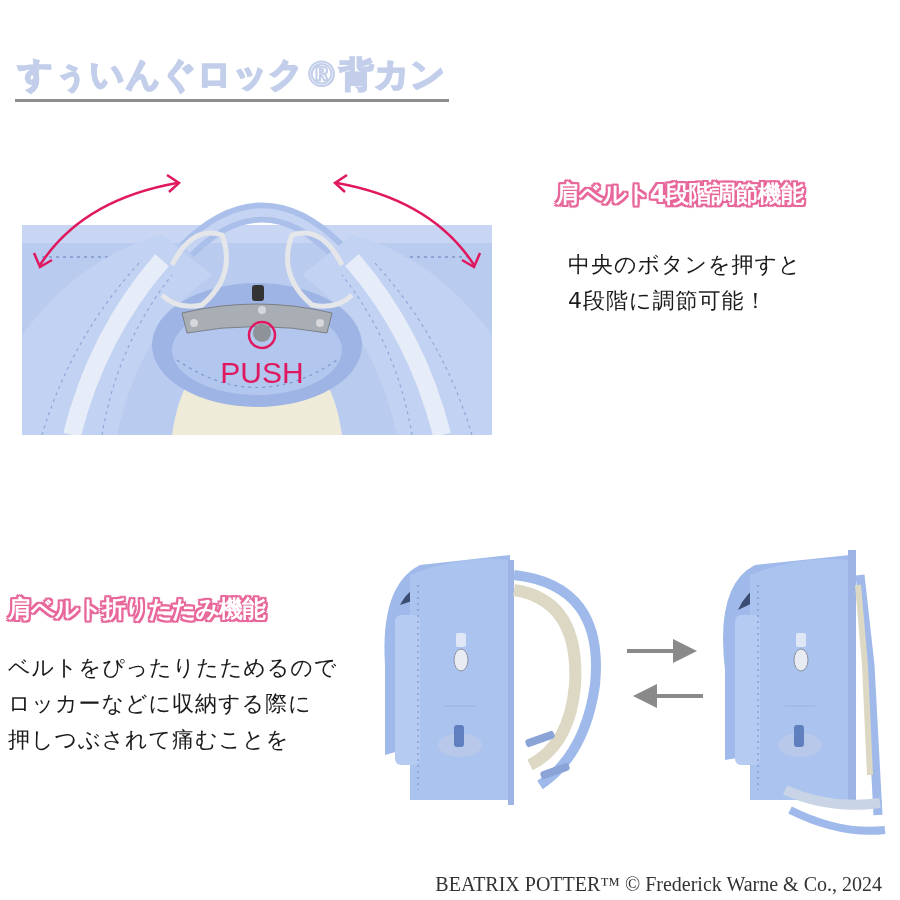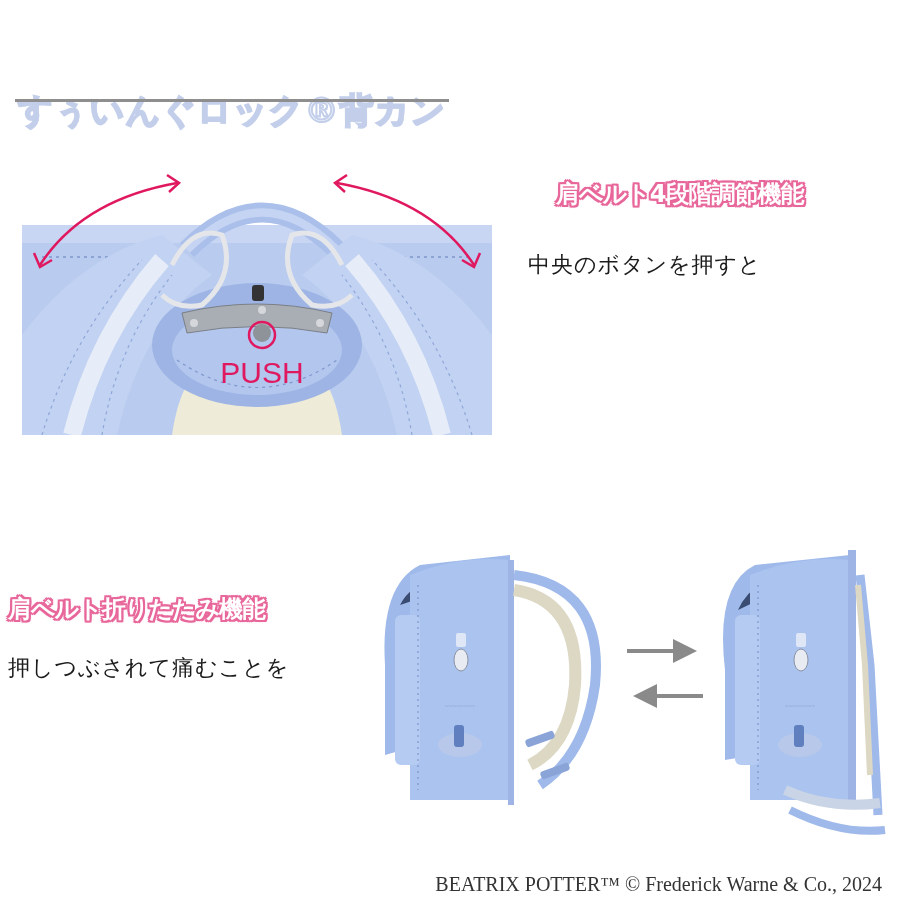--- a/index.html
+++ b/index.html
@@ -7,21 +7,20 @@
     .abs { position: absolute; }
 
     
     .title {
       left: 18px; top: 52px; font-size: 34px; font-weight: bold; letter-spacing: 1px;
       color: #ffffff;
       -webkit-text-stroke: 2px #c3cfea;
       text-shadow: 0 0 1px #b8c6e6, 1px 1px 0 #d3dcf0;
       font-family: "DejaVu Sans", sans-serif;
       white-space: nowrap;
-      margin-top: 36px;
     }
     .title-underline { left: 15px; top: 99px; width: 434px; height: 3px; background: #8e8e8e; }
 
     
     .pink-heading {
       font-size: 24px; font-weight: bold; color: #ffffff; white-space: nowrap;
       text-shadow:
         -2px -2px 0 #e8679b, 2px -2px 0 #e8679b, -2px 2px 0 #e8679b, 2px 2px 0 #e8679b,
         0 -2px 0 #e8679b, 0 2px 0 #e8679b, -2px 0 0 #e8679b, 2px 0 0 #e8679b,
         0 0 4px #f7b4cf;
@@ -90,26 +89,29 @@
     <path d="M18 100 Q 60 35 155 18"></path>
     <path d="M145 10 L 157 18 L 147 27"></path>
     <path d="M12 88 L 18 102 L 30 95"></path>
     <path d="M452 100 Q 410 35 315 18"></path>
     <path d="M325 10 L 313 18 L 323 27"></path>
     <path d="M458 88 L 452 102 L 440 95"></path>
   </g>
 </svg>
 
 <div class="abs pink-heading" style="left:556px; top:178px;text-align:center;">肩ベルト4段階調節機能</div>
-<div class="abs body-text" style="left:528px; top:247px;">
+<div class="abs body-text" style="left:568px; top:247px;">
   <div>中央のボタンを押すと</div>
+  <div>4段階に調節可能！</div>
 </div>
 
 <div class="abs pink-heading" style="left:8px; top:593px;font-family:Liberation Mono, monospace;">肩ベルト折りたたみ機能</div>
 <div class="abs body-text" style="left:8px; top:650px;">
+  <div>ベルトをぴったりたためるので</div>
+  <div>ロッカーなどに収納する際に</div>
   <div>押しつぶされて痛むことを</div>
 </div>
 
 <svg class="abs" style="left:380px; top:545px;" width="240" height="290" viewBox="0 0 240 290">
 
   <path d="M5 120 Q 0 40 40 20 L 130 10 L 130 40 L 40 50 L 40 200 L 5 210 Z" fill="#9fb9ea"></path>
   <path d="M20 60 Q 30 40 60 30 L 130 25 L 130 40 L 50 50 Z" fill="#3b4c72"></path>
 
   <path d="M30 30 Q 80 10 130 15 L 130 255 L 30 255 Z" fill="#aac3ef"></path>
   <rect x="15" y="70" width="25" height="150" rx="6" fill="#b5cbf2"></rect>

